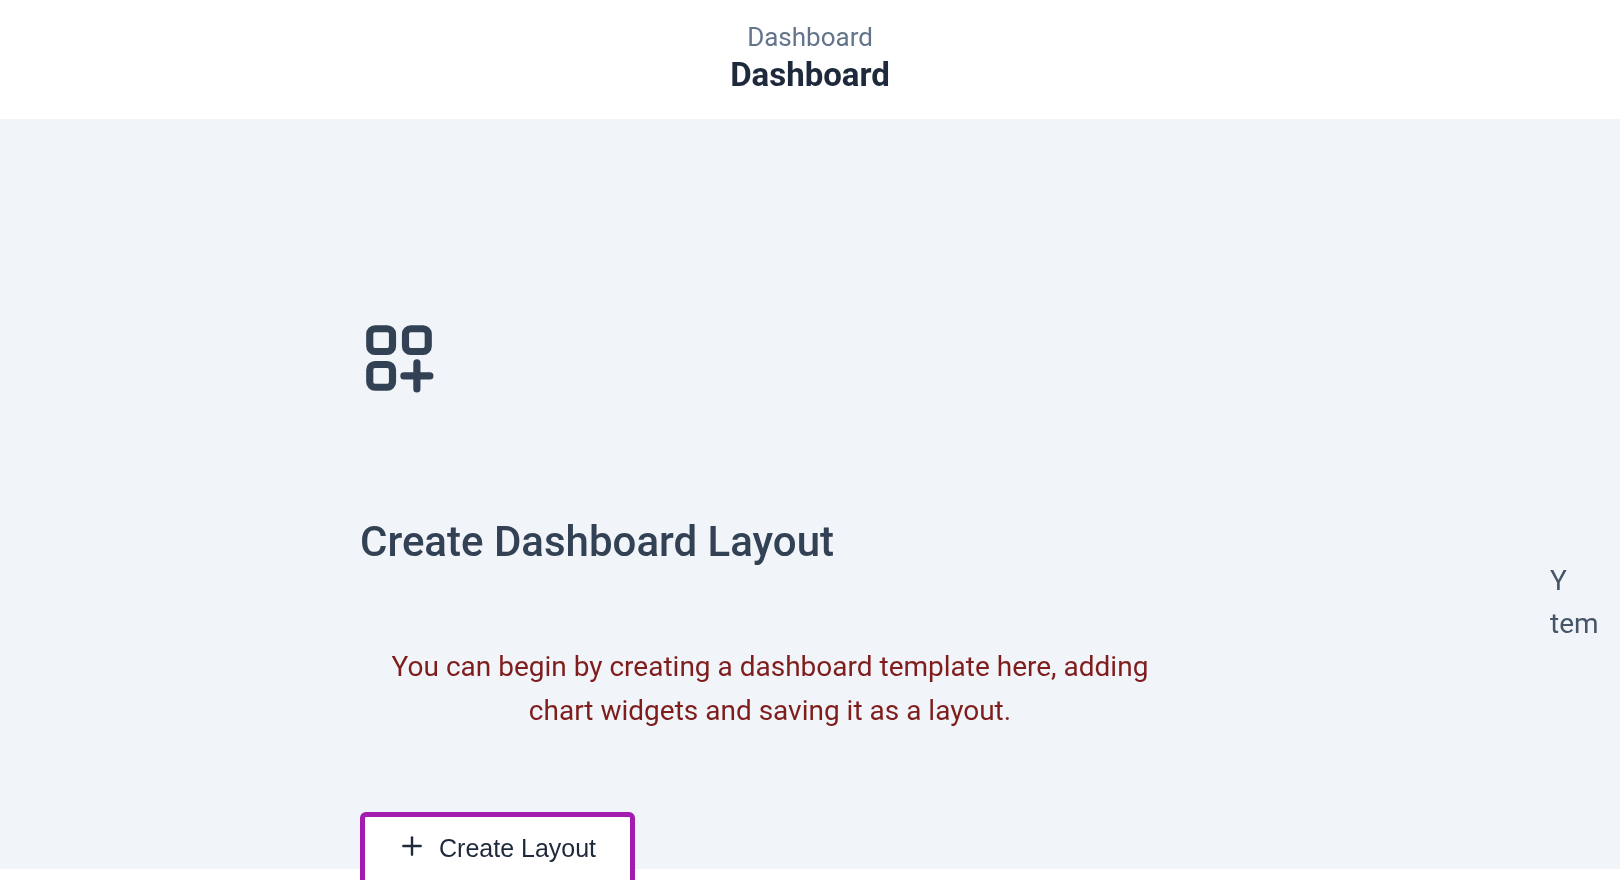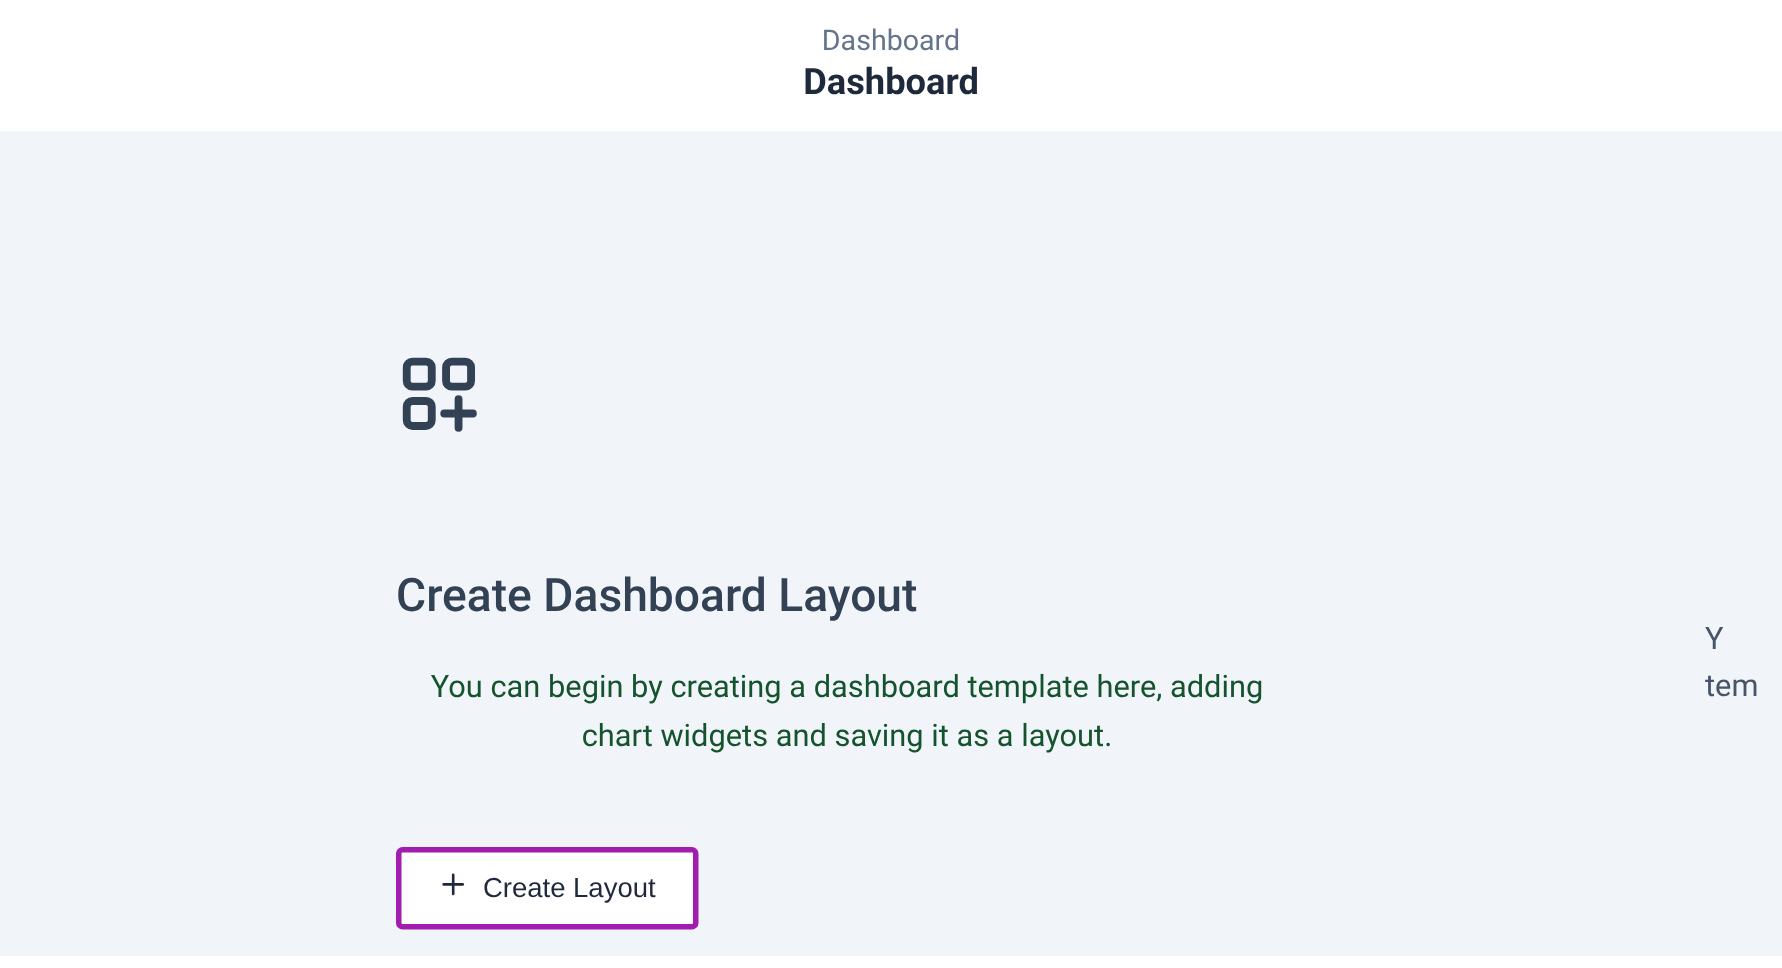--- a/index.html
+++ b/index.html
@@ -54,23 +54,24 @@
       color: #334155;
     }
     .empty-heading {
       margin-top: 80px;
       font-size: 42px;
       font-weight: 500;
       color: #334155;
       line-height: 1.2;
     }
     .empty-description {
+      margin-top: 42px;
       font-size: 28px;
       font-weight: 400;
-      color: #14532d;
+      color: #7f1d1d;
       line-height: 1.55;
       max-width: 820px;
     }
     .create-button {
       margin-top: 44px;
       display: inline-flex;
       align-items: center;
       gap: 14px;
       background: #ffffff;
       border: 5px solid #a21caf;

